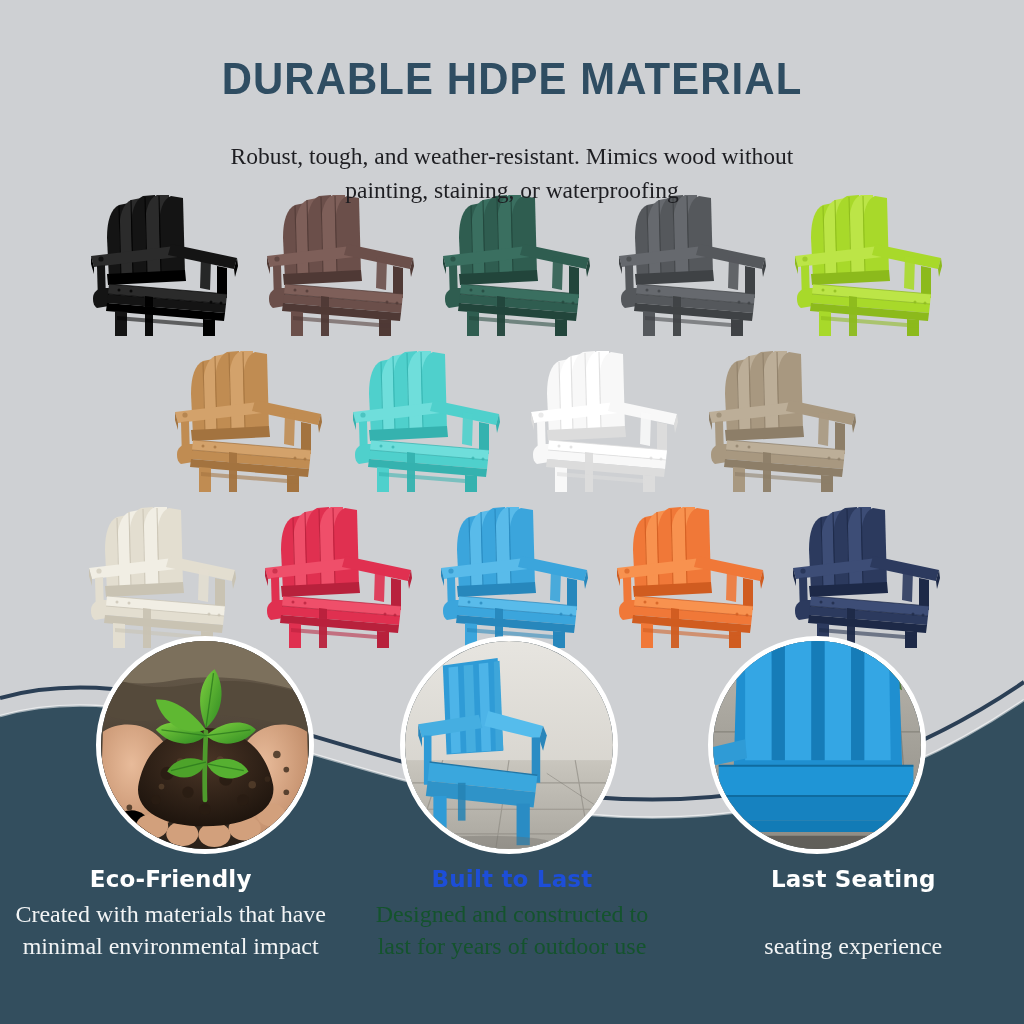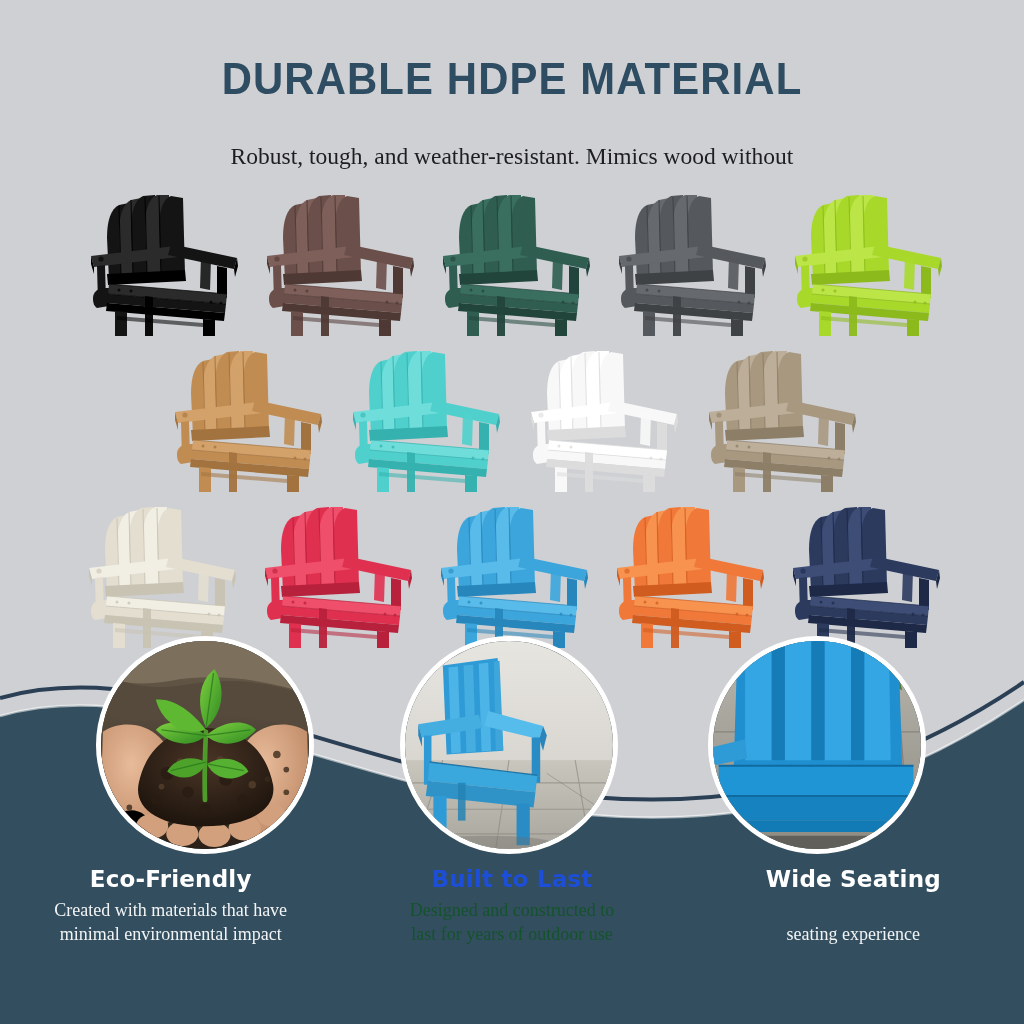--- a/index.html
+++ b/index.html
@@ -55,32 +55,33 @@
 
   
   .captions{position:absolute;left:0;top:866px;width:1024px;display:flex;z-index:7;}
   .cap{flex:1;text-align:center;padding:0 14px;box-sizing:border-box;}
   .cap h3{
     margin:0;font-family:"DejaVu Sans",sans-serif;
     font-weight:700;font-size:23px;color:#ffffff;letter-spacing:.2px;
   }
   .cap p{
     margin:7px 0 0;font-family:"Liberation Serif",serif;
-    font-size:18px;line-height:1.32;color:#f2f4f5;
+    font-size:24px;line-height:1.32;color:#f2f4f5;
   }
 </style>
 </head>
 <body style="background: rgb(206, 208, 211);">
 
 <div id="stage">
 
   <div class="header">
     <h1 class="headline" style="color: rgb(47, 77, 98);">DURABLE HDPE MATERIAL</h1>
     <p class="subhead">
       <span>Robust, tough, and weather-resistant. Mimics wood without</span><br>
+      <span>painting, staining, or waterproofing</span>
     </p>
   </div>
 
   <div class="grid">
     <div class="row r1">
         <div class="chair" title="Black">
 <svg viewBox="0 0 168 150" xmlns="http://www.w3.org/2000/svg">
   <defs>
     <linearGradient id="bk1" x1="0" y1="0" x2="1" y2="0">
       <stop offset="0" stop-color="#2b2b2b"></stop>
@@ -1182,21 +1183,21 @@
       </p>
     </div>
     <div class="cap">
       <h3 style="color: #1d4ed8;">Built to Last</h3>
       <p style="color: #14532d;">
         <span>Designed and constructed to</span><br>
         <span>last for years of outdoor use</span>
       </p>
     </div>
     <div class="cap">
-      <h3 style="color: rgb(255, 255, 255);">Wide Seating</h3>
+      <h3 style="color: rgb(255, 255, 255);">Last Seating</h3>
       <p style="color: rgb(242, 244, 245);">
         <br>
         <span>seating experience</span>
       </p>
     </div>
   </div>
 
 </div>
 
 </body></html>

